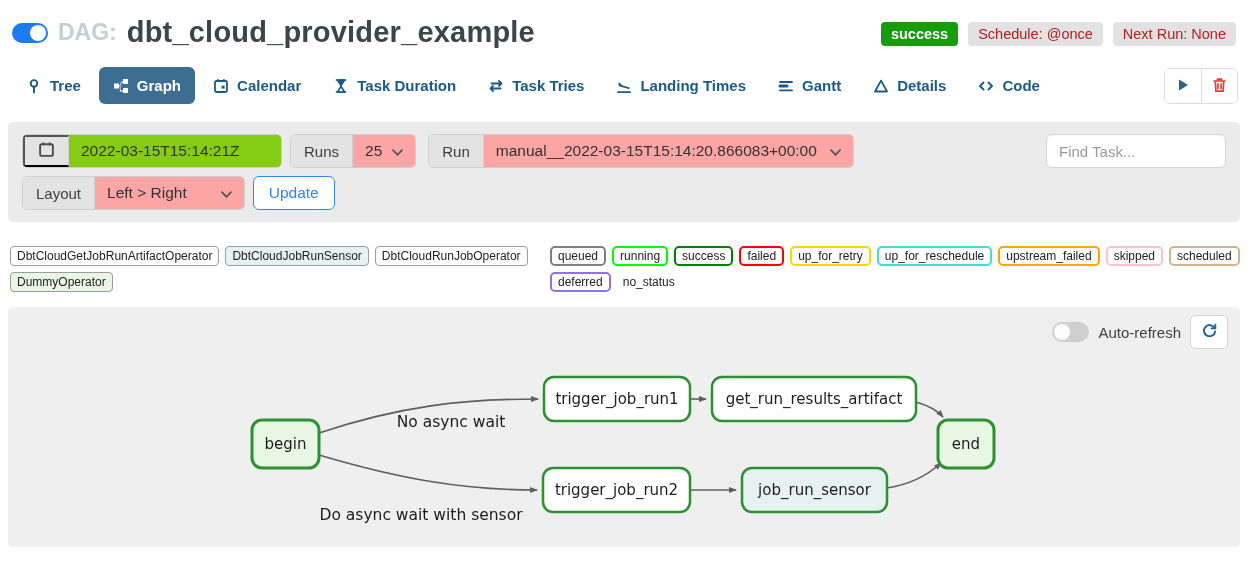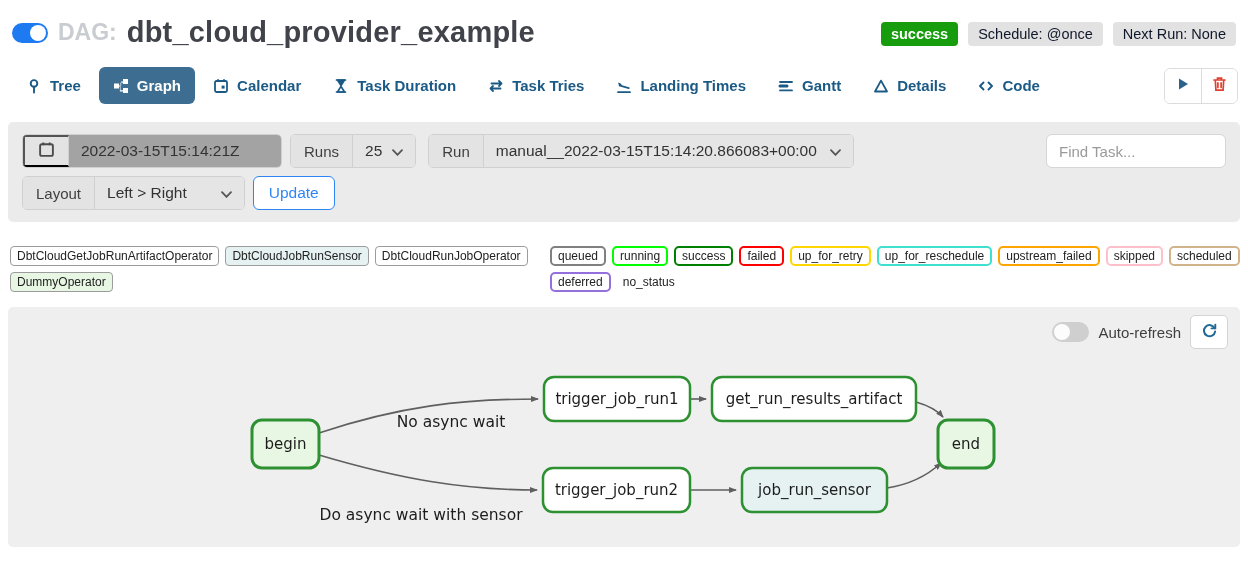--- a/index.html
+++ b/index.html
@@ -8,46 +8,46 @@
 
   
   .topbar { display:flex; align-items:center; padding:16px 12px 0 12px; }
   .topbar .left { display:flex; align-items:center; gap:10px; }
   .switch { width:36px; height:20px; border-radius:10px; background:#1e7af0; position:relative; cursor:pointer; flex:none; }
   .switch .knob { position:absolute; top:2px; width:16px; height:16px; border-radius:50%; background:#fff; }
   .switch.on .knob { right:2px; }
   .dag-prefix { font-size:23px; font-weight:700; color:#c9cdd1; }
   .dag-title  { font-size:29px; font-weight:700; color:#41434a; letter-spacing:.2px; }
   .topbar .right { margin-left:auto; display:flex; gap:10px; align-items:flex-start; padding-top:2px; }
-  .badge { font-size:14.5px; padding:4px 10px; border-radius:4px; background:#e2e2e2; color:#0f172a; white-space:nowrap; }
+  .badge { font-size:14.5px; padding:4px 10px; border-radius:4px; background:#e2e2e2; color:#b91c1c; white-space:nowrap; }
   .badge.success { background:#169c0d; color:#fff; font-weight:700; }
 
   
-  .tabs { display:flex; align-items:center; gap:4px; margin:18px 10px 0 12px; }
+  .tabs { display:flex; align-items:flex-end; gap:4px; margin:18px 10px 0 12px; }
   .tab { display:flex; align-items:center; gap:8px; padding:10px 14px; border-radius:6px;
          font-size:15px; font-weight:600; color:#1b5a85; cursor:pointer; white-space:nowrap; }
   .tab svg { display:block; }
   .tab.active { background:#3d6e91; color:#ffffff; }
   .btn-group { margin-left:auto; display:flex; border:1px solid #dcdcdc; border-radius:6px; overflow:hidden; background:#fff; }
   .btn-group .icon-btn { width:36px; height:34px; display:flex; align-items:center; justify-content:center;
          background:#fff; border:none; cursor:pointer; }
   .btn-group .icon-btn + .icon-btn { border-left:1px solid #dcdcdc; }
 
   
   .filterbar { margin:18px 8px 0 8px; background:#ebebeb; border-radius:5px; padding:12px 14px; }
   .frow { display:flex; align-items:center; }
   .frow + .frow { margin-top:8px; }
   .igroup { display:flex; align-items:stretch; height:34px; border-radius:5px; overflow:hidden;
             border:1px solid #d0d0d0; background:#fff; }
   .addon { display:flex; align-items:center; padding:0 13px; background:#e3e3e3; color:#3f3f3f;
            font-size:15px; border-right:1px solid #d0d0d0; white-space:nowrap; }
   .tfield { border:none; outline:none; font-size:15.5px; color:#333; padding:0 12px;
-            font-family:"Liberation Sans","DejaVu Sans",sans-serif; background:#a3a3a3; }
+            font-family:"Liberation Sans","DejaVu Sans",sans-serif; background:#84cc16; }
   .selbox { display:flex; align-items:center; gap:10px; padding:16px 12px; font-size:15.5px; color:#333;
-            background:#e5e5e5; cursor:pointer; white-space:nowrap; }
+            background:#fca5a5; cursor:pointer; white-space:nowrap; }
   .gap8 { width:8px; flex:none; } .gap12 { width:12px; flex:none; }
   .find-task { margin-left:auto; height:34px; width:180px; border:1px solid #d6d6d6; border-radius:6px;
                padding:0 12px; font-size:15px; color:#333; outline:none;
                font-family:"Liberation Sans","DejaVu Sans",sans-serif; }
   .find-task::placeholder { color:#9a9a9a; }
   .update-btn { height:34px; padding:0 15px; background:#fff; border:1.5px solid #2e86f6; color:#2e86f6;
                 font-size:15.5px; border-radius:6px; cursor:pointer; font-weight:500;
                 font-family:"Liberation Sans","DejaVu Sans",sans-serif; }
 
   

